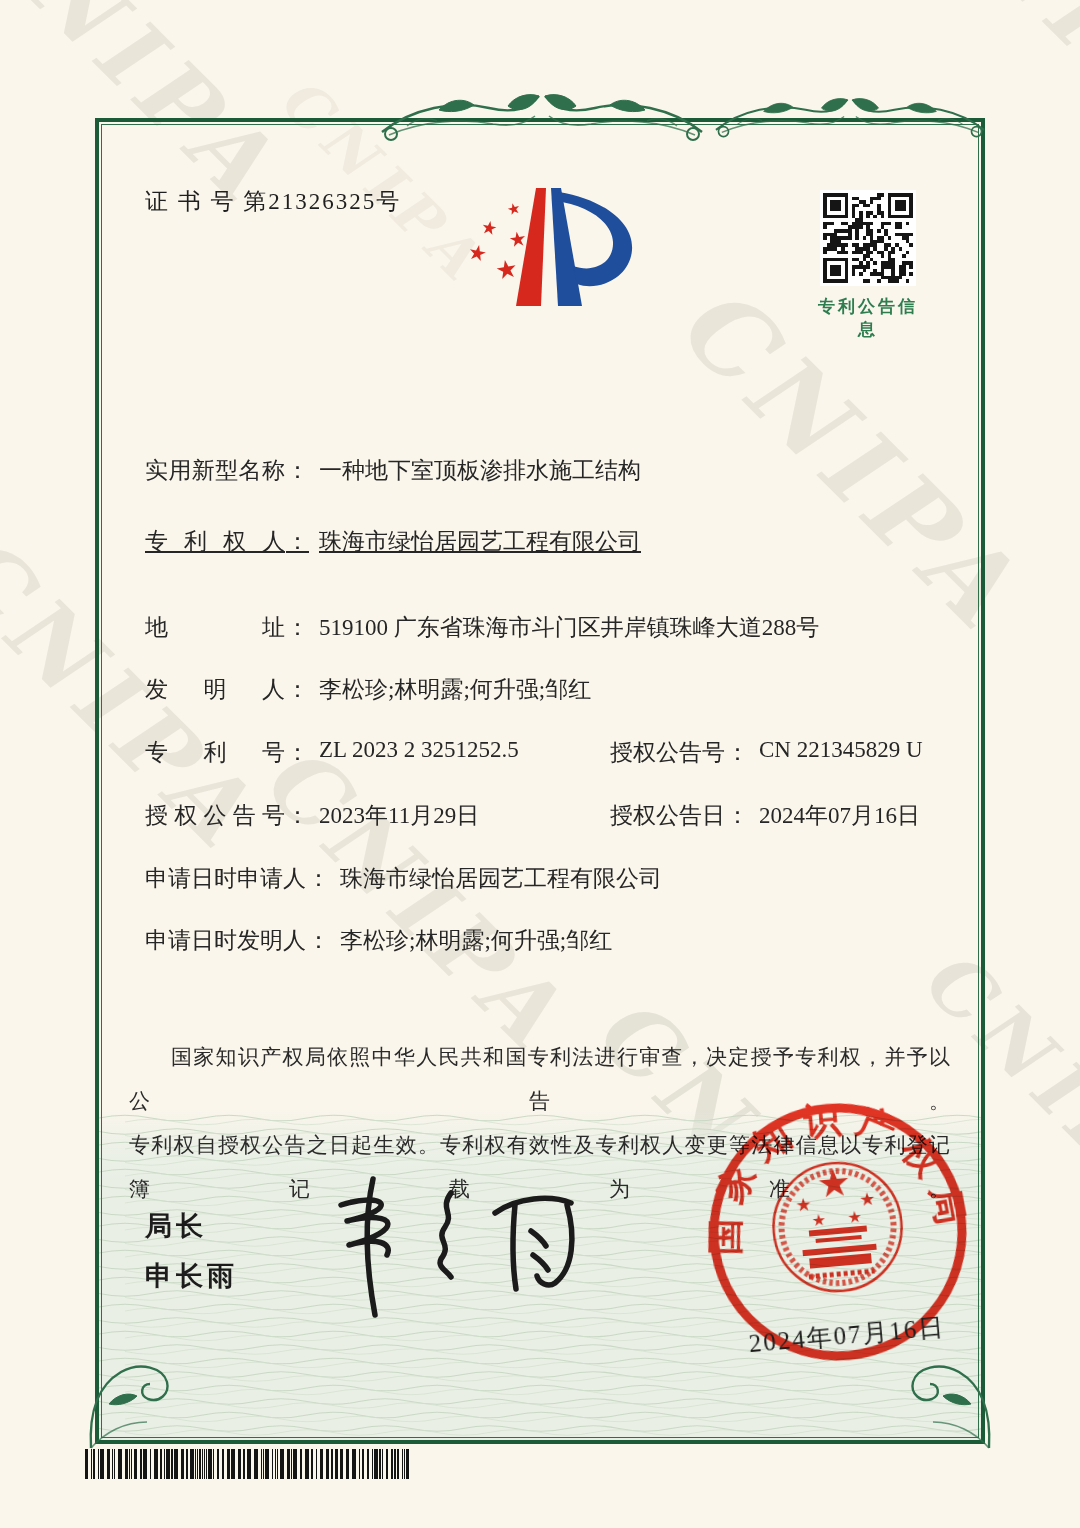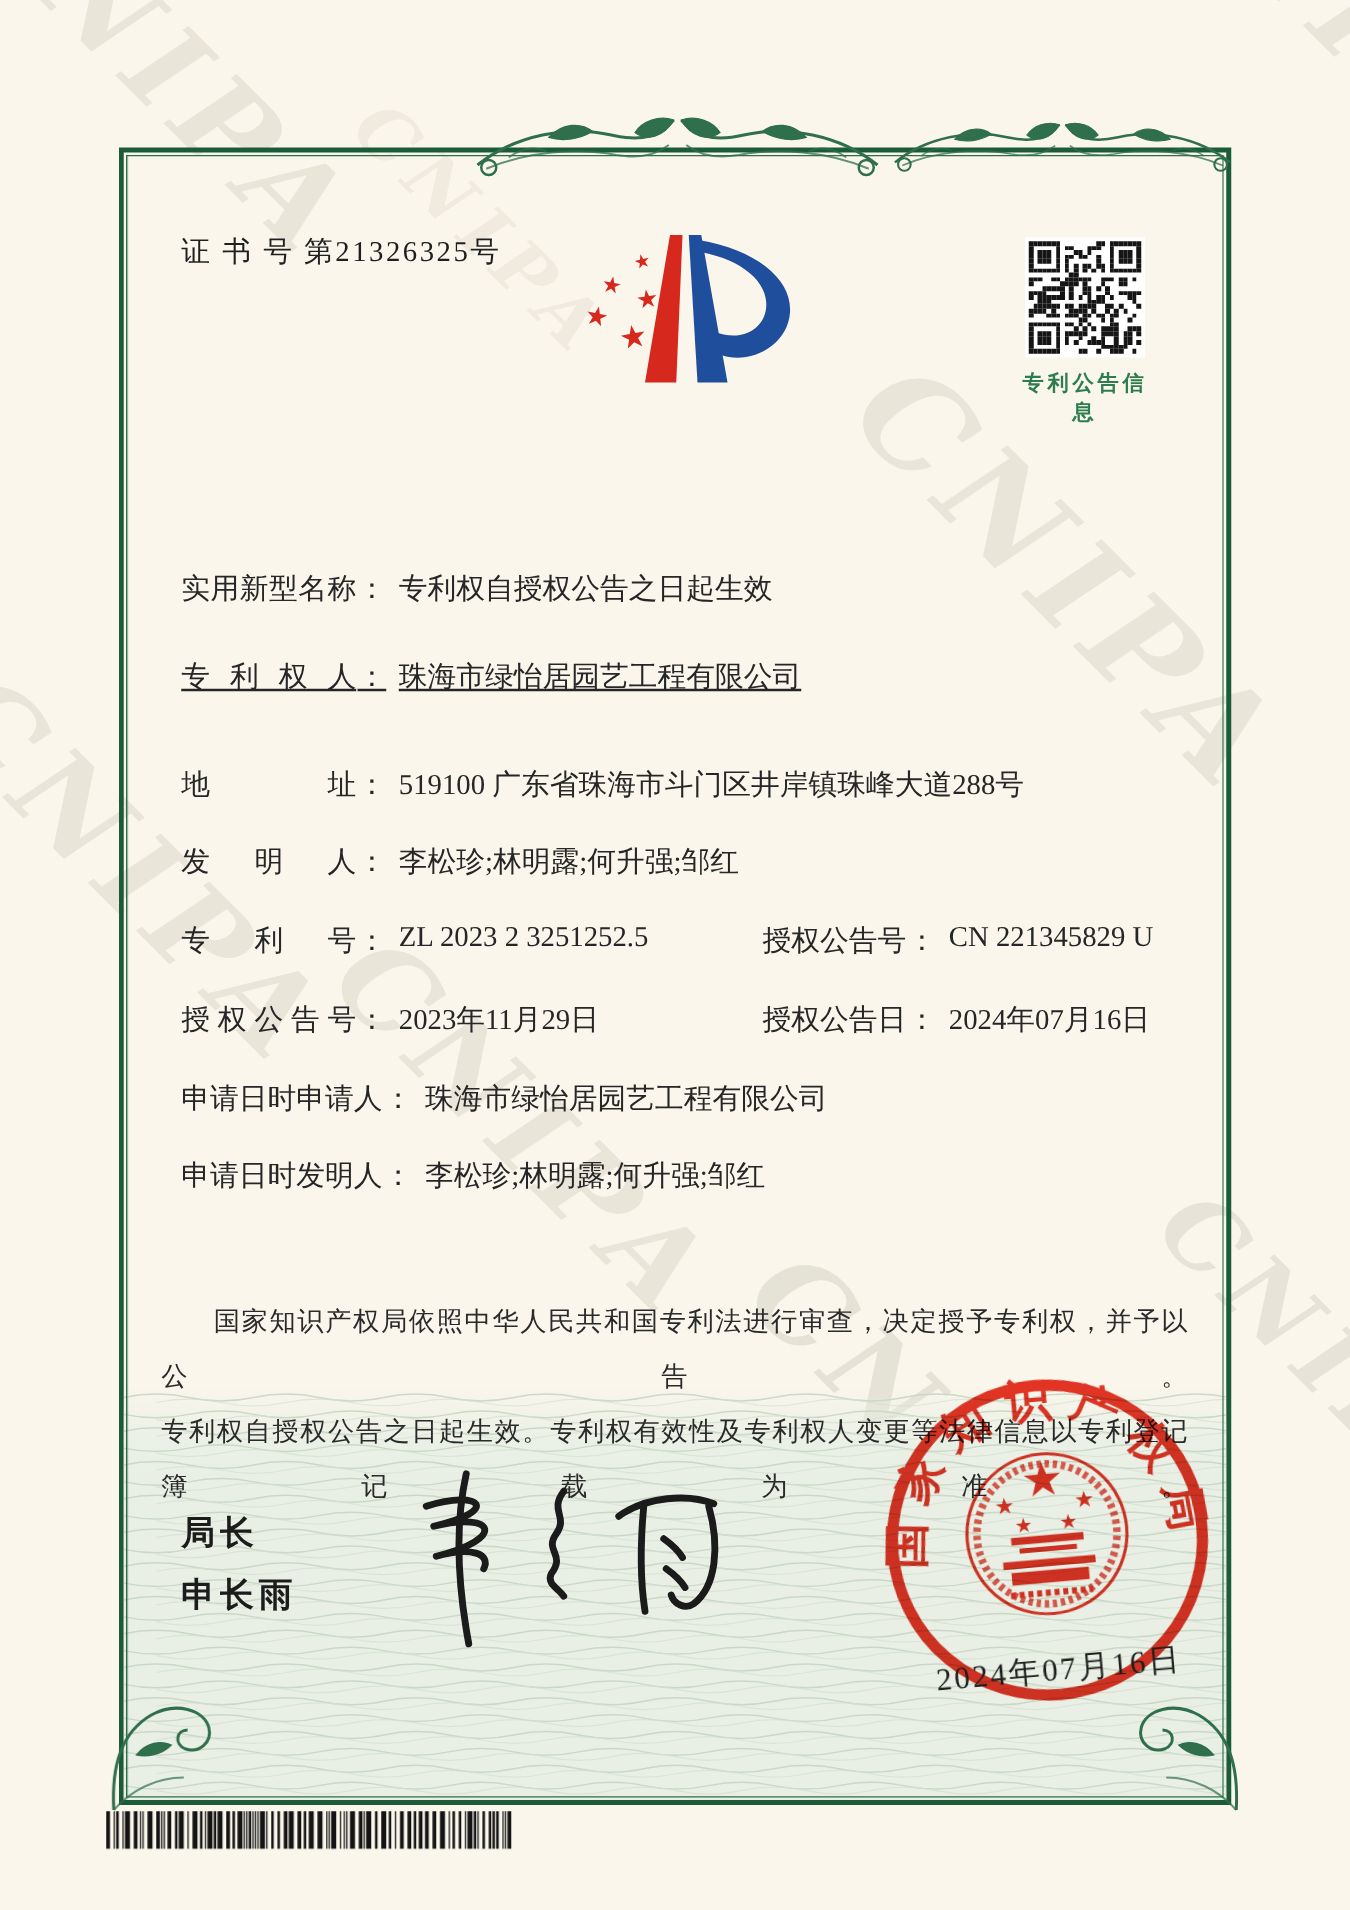--- a/index.html
+++ b/index.html
@@ -861,21 +861,21 @@
         <i class="on"></i>
         <i></i>
       </div>
     <div class="qr-caption">专利公告信息</div>
   </div>
 
 
   <div class="row r-name">
     <span class="lab jw">实用新型名称</span>
       <span class="colon">：</span>
-    <span class="val">专利权自授权公告之日起生效</span>
+    <span class="val">一种地下室顶板渗排水施工结构</span>
   </div>
   <div class="row r-patentee">
     <span class="lab jw">专利权人</span>
       <span class="colon">：</span>
     <span class="val">珠海市绿怡居园艺工程有限公司</span>
   </div>
   <div class="row r-address">
     <span class="lab jw">地址</span>
       <span class="colon">：</span>
     <span class="val">519100 广东省珠海市斗门区井岸镇珠峰大道288号</span>

